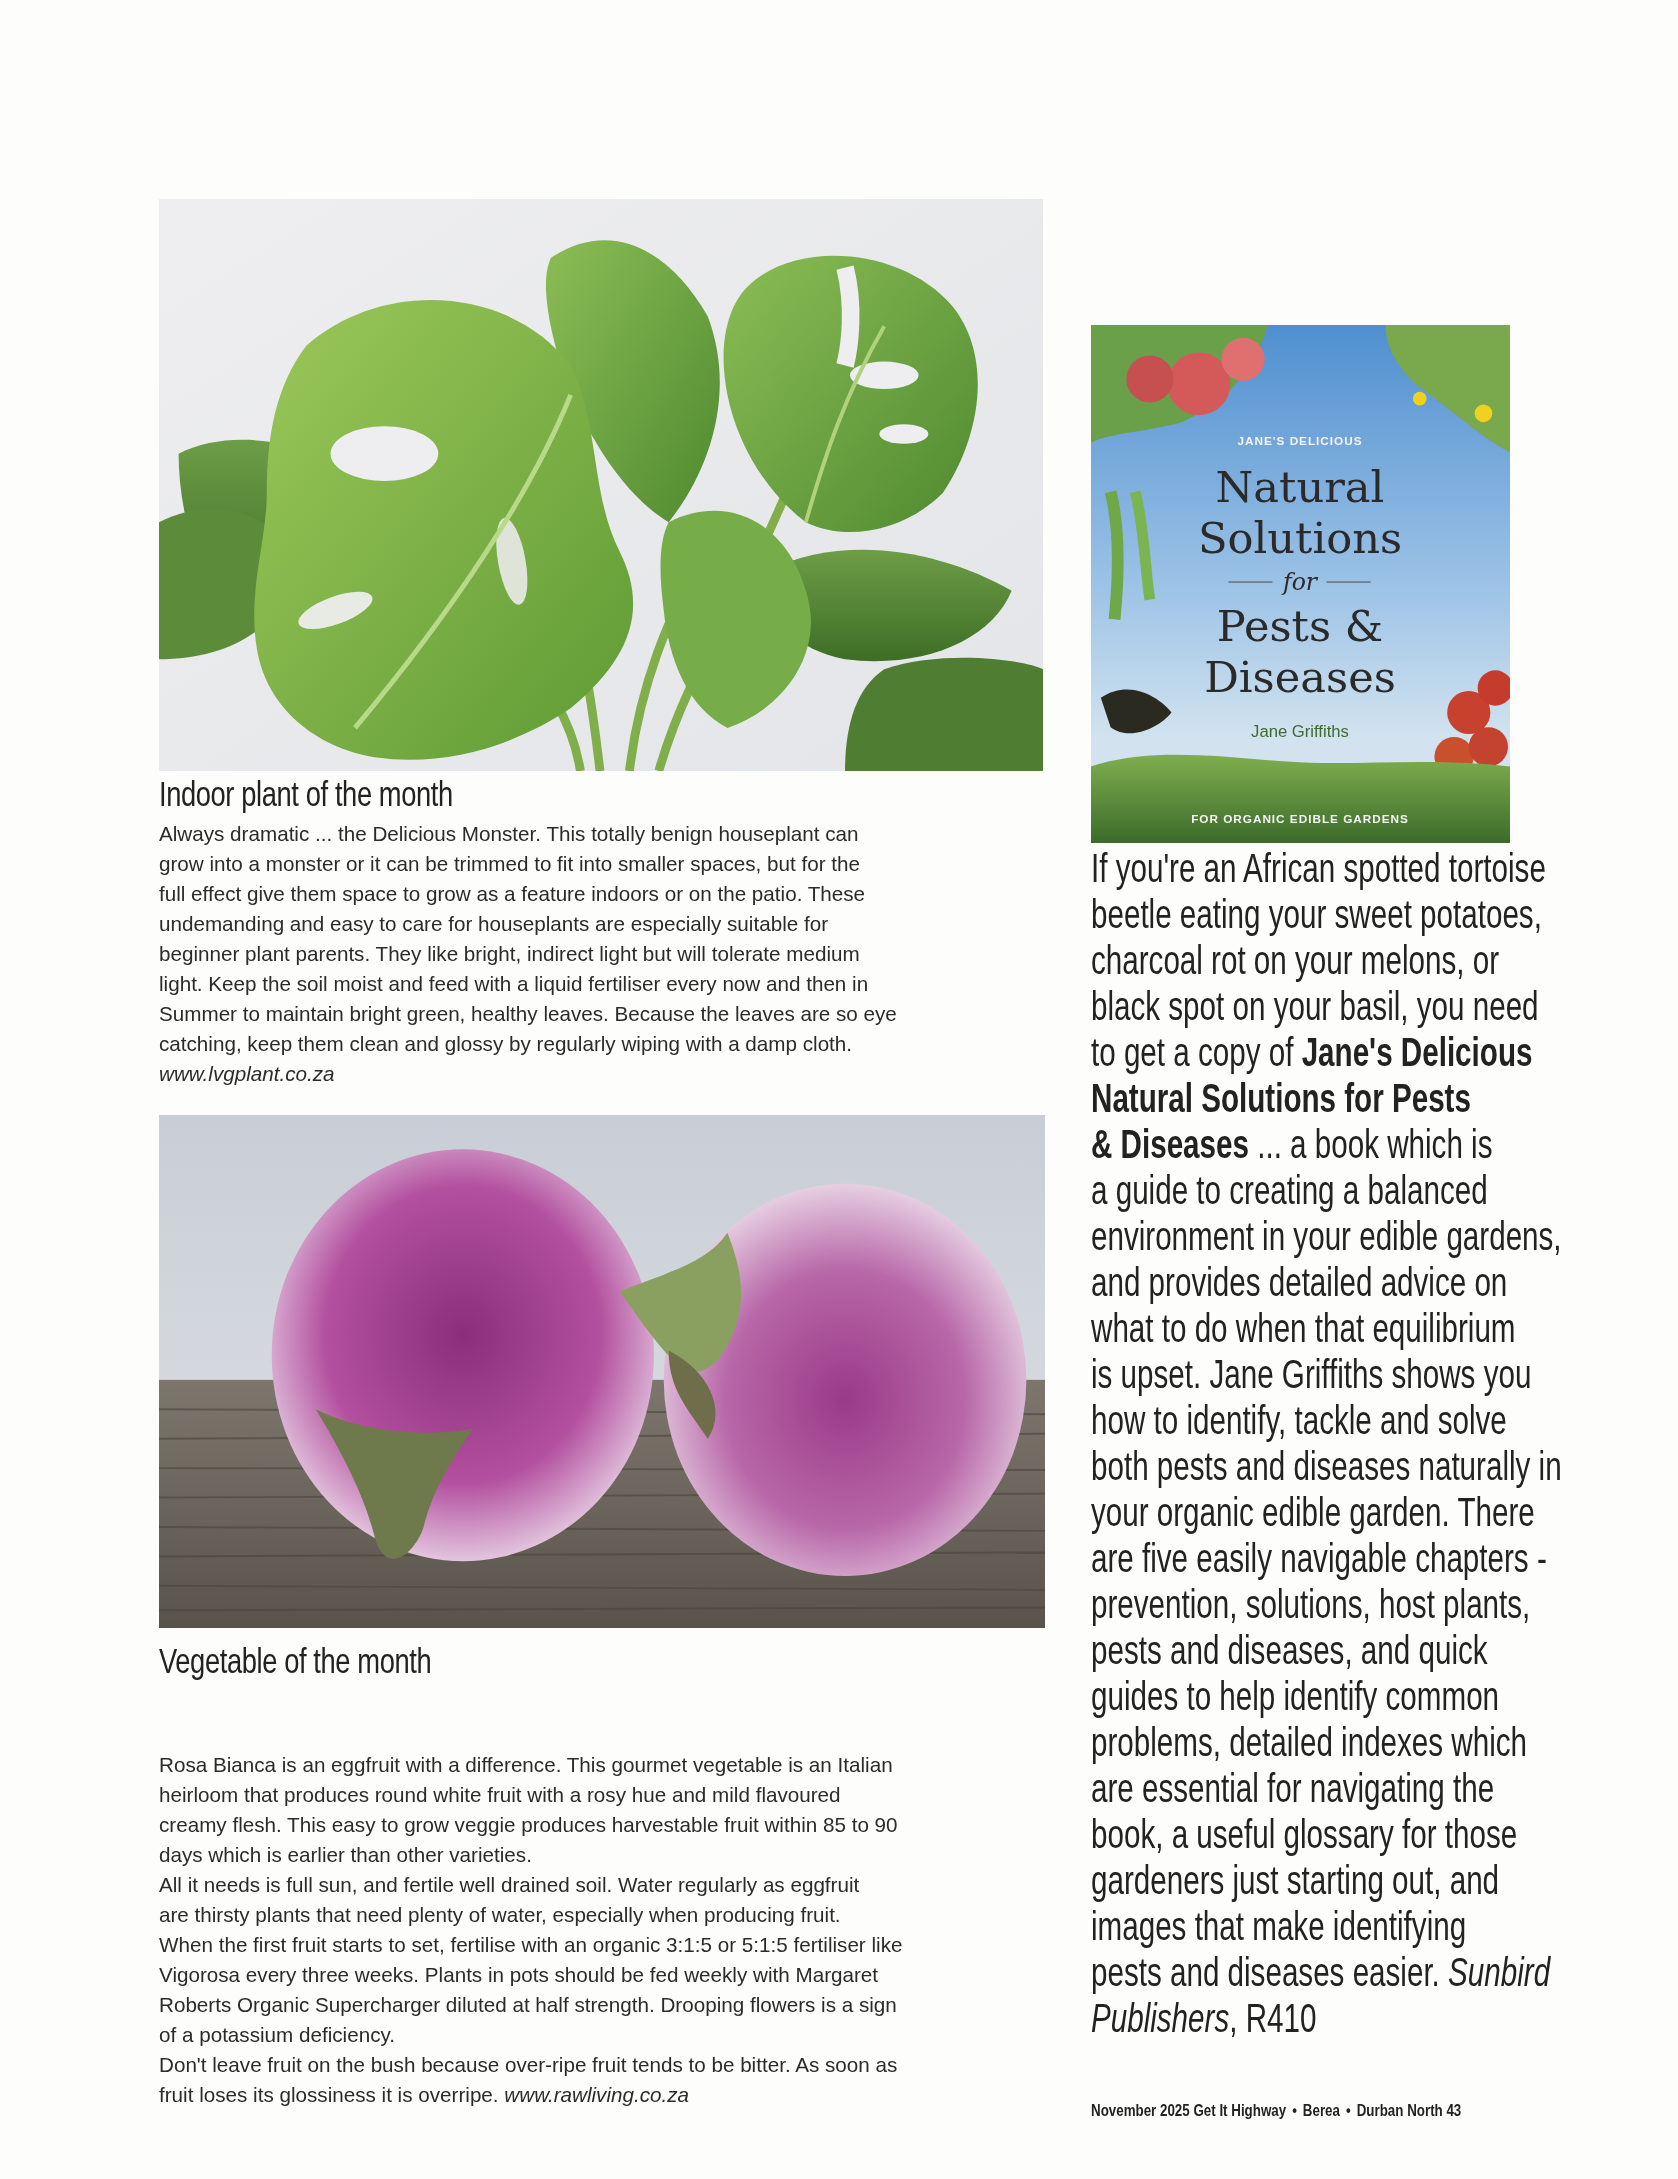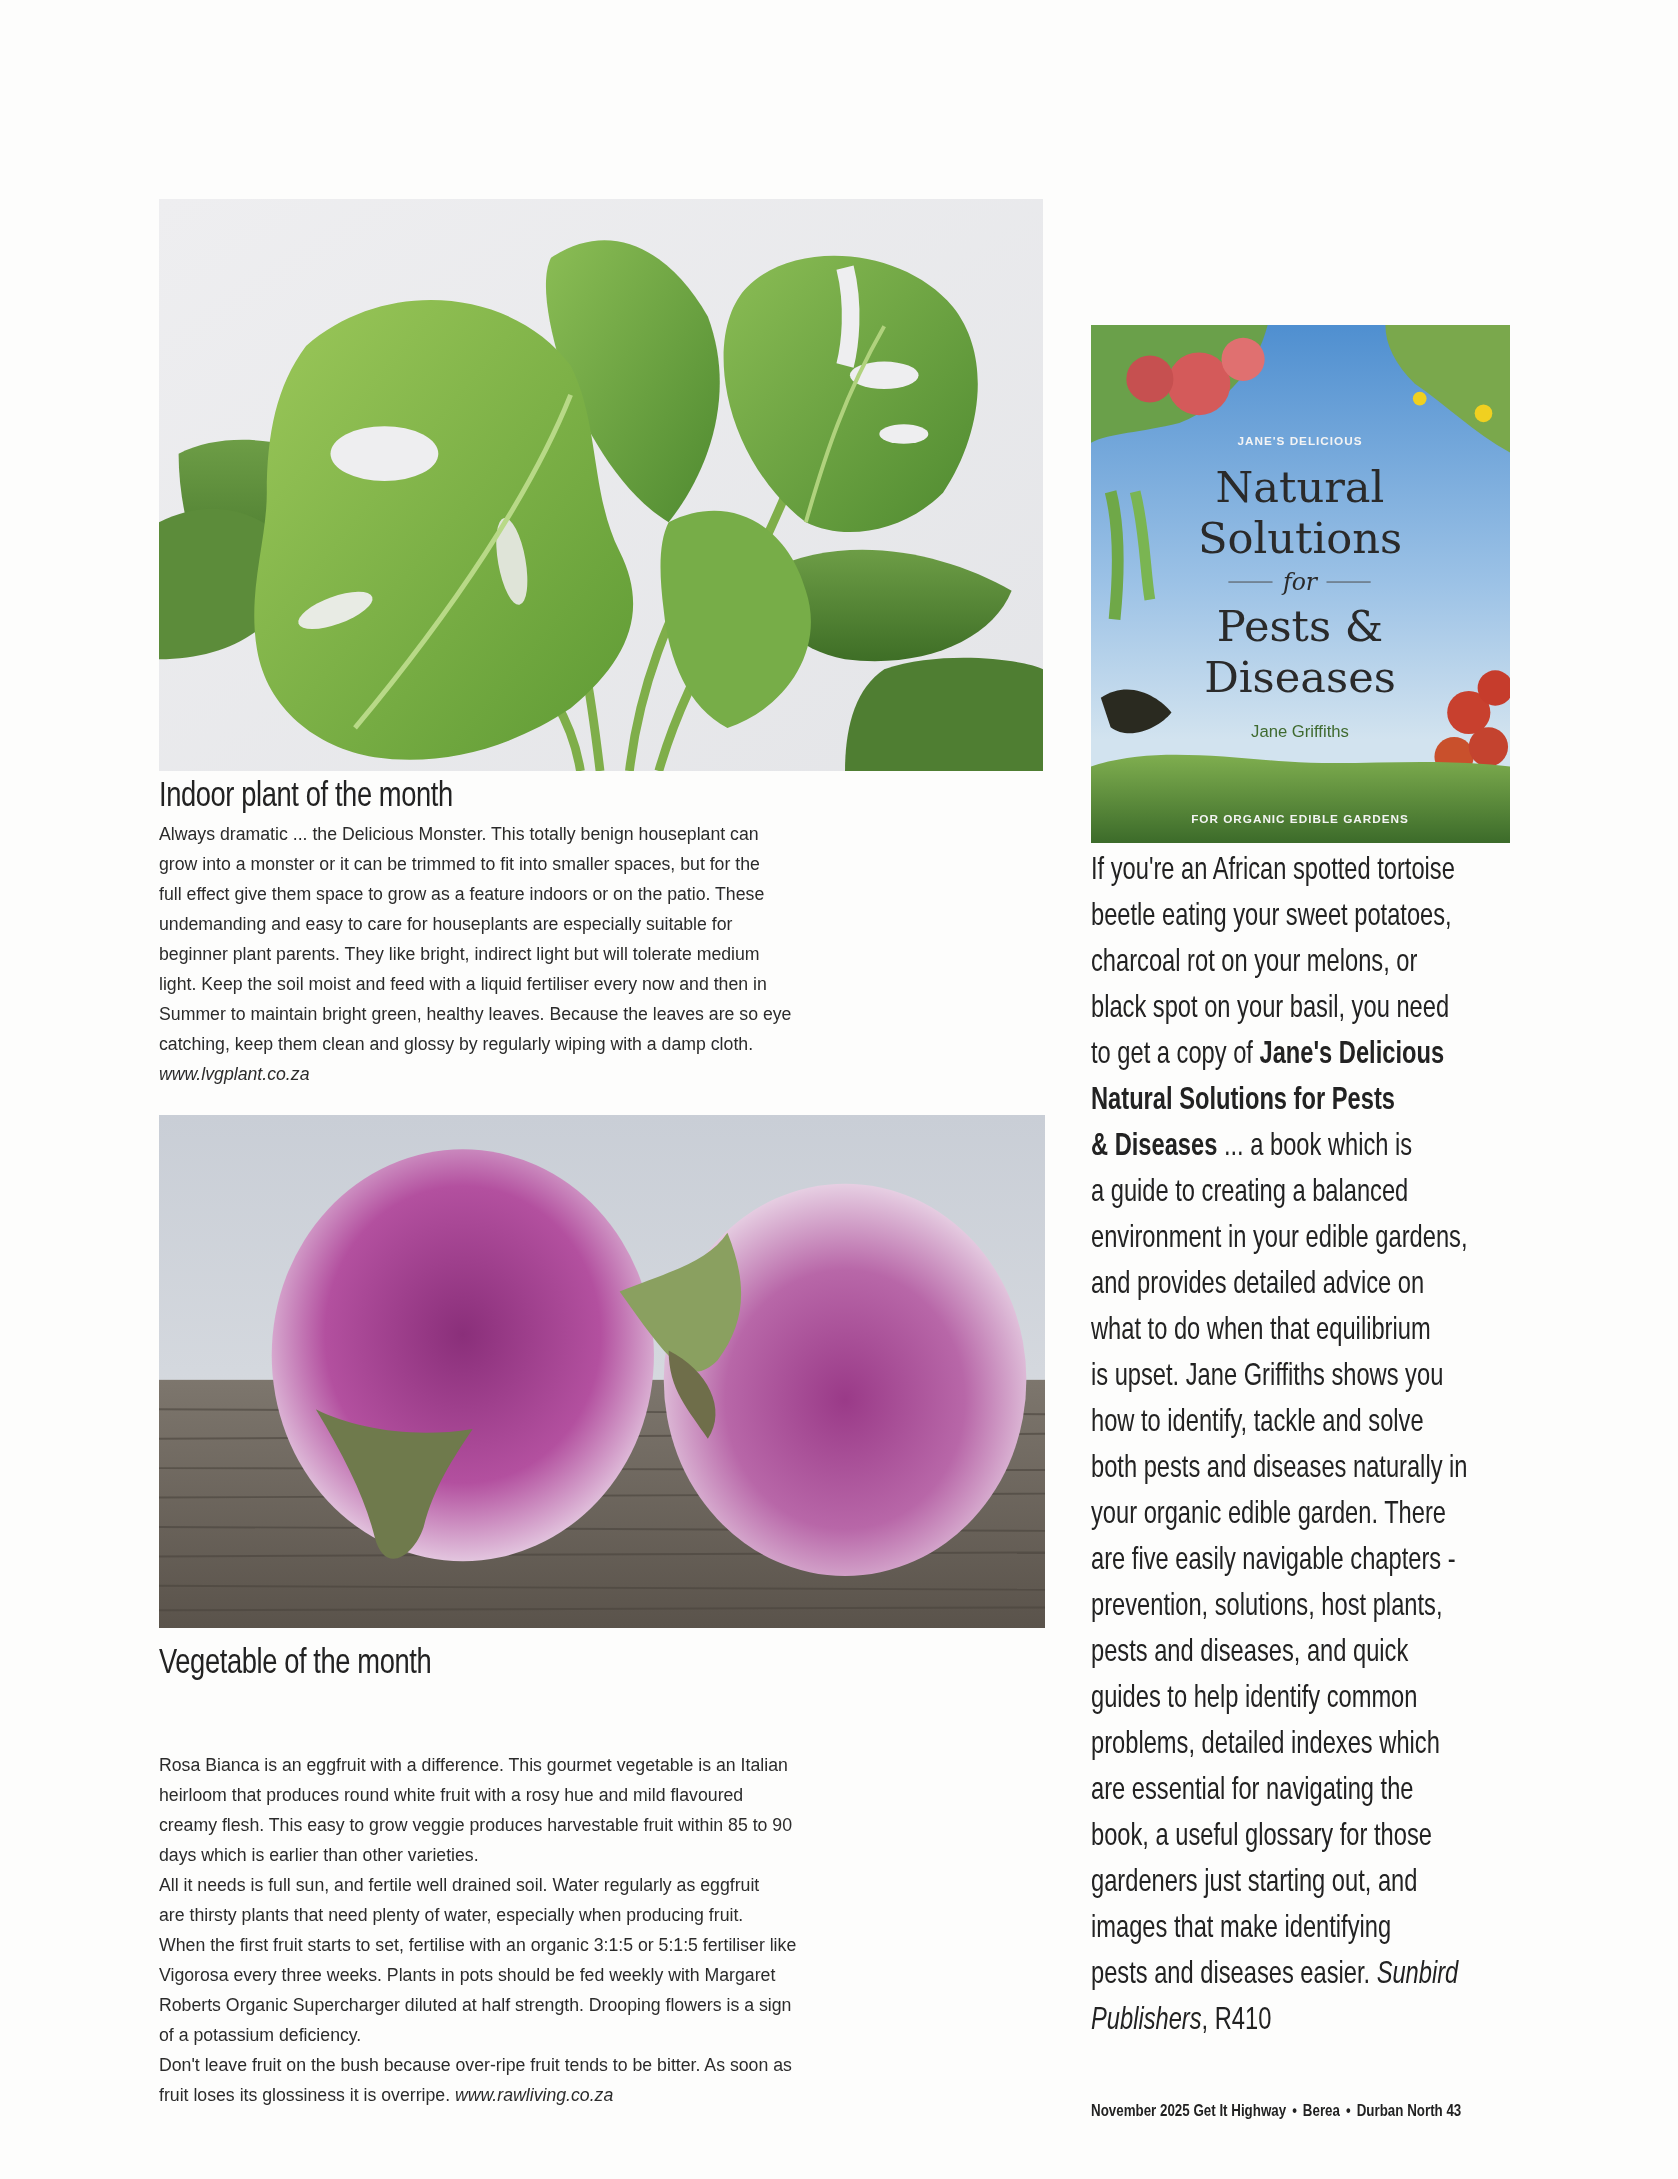--- a/index.html
+++ b/index.html
@@ -9,32 +9,32 @@
   
   .photo { position:absolute; overflow:hidden; }
   .photo svg { display:block; width:100%; height:100%; }
   #plant-photo { left:159px; top:199px; width:884px; height:572px; }
   #eggplant-photo { left:159px; top:1115px; width:886px; height:513px; }
   #book-cover { left:1091px; top:325px; width:419px; height:518px; }
 
   
   .heading { position:absolute; left:159px; font-size:35px; line-height:39px; color:#222;
              transform-origin:left top; transform:scaleX(0.78); white-space:nowrap; letter-spacing:-0.5px; }
-  .body-left { position:absolute; left:159px; width:882px; font-size:18px; line-height:30px; color:#2b2b2b; }
+  .body-left { position:absolute; left:159px; width:882px; font-size:21px; line-height:30px; color:#2b2b2b; }
   .body-left .ln { display:block; white-space:nowrap; transform-origin:left center; }
   .link { font-style:italic; }
 
   #plant-heading { top:774px; }
   #plant-body { top:819px; }
   #veg-heading { top:1641px; }
   #veg-body { top:1750px; }
 
   
   .body-right { position:absolute; left:1091px; top:845px; width:431px;
-                font-size:32px; line-height:46px; color:#222; }
+                font-size:40px; line-height:46px; color:#222; }
   .body-right .ln { display:block; white-space:nowrap; transform-origin:left center; transform:scaleX(0.74); }
   .b { font-weight:bold; }
   .i { font-style:italic; }
 
   
   .footer { position:absolute; left:1091px; top:2101px; font-size:16.7px; font-weight:bold; color:#222;
             white-space:nowrap; transform-origin:left top; transform:scaleX(0.8); }
   .bullet { padding:0 2.9px; }
 </style>
 </head>

